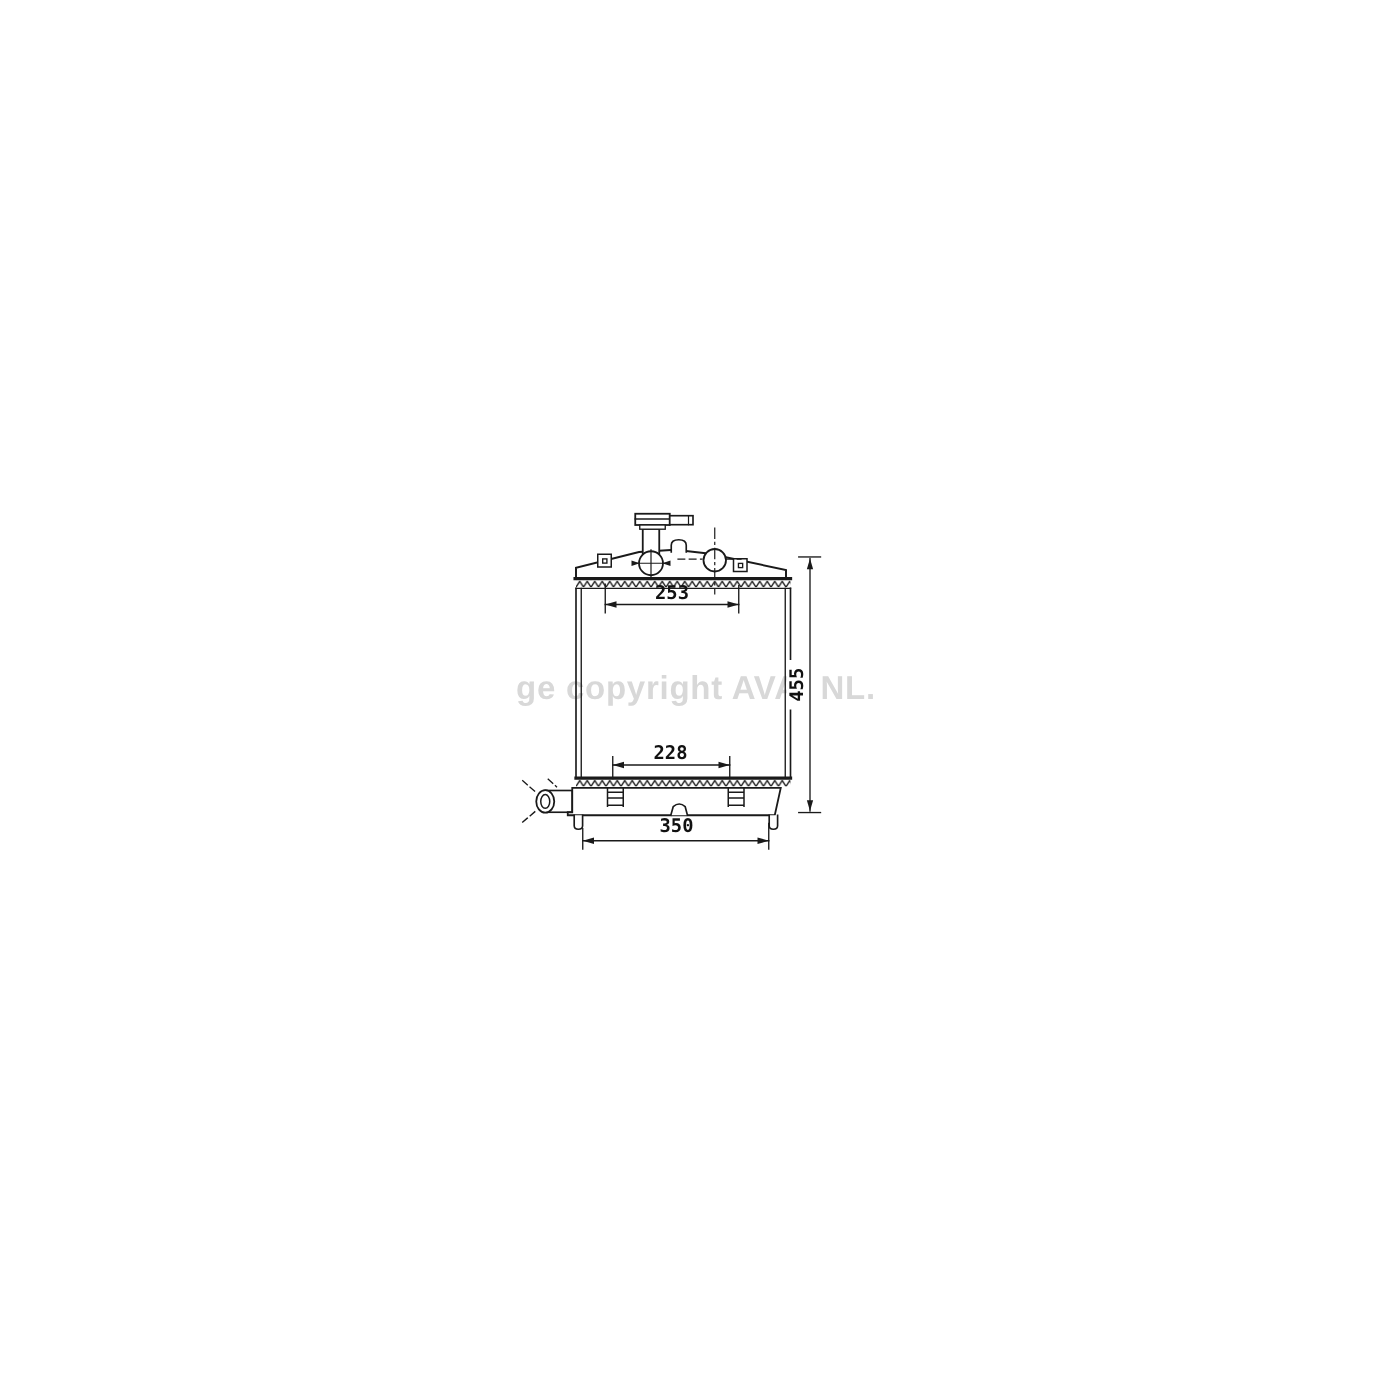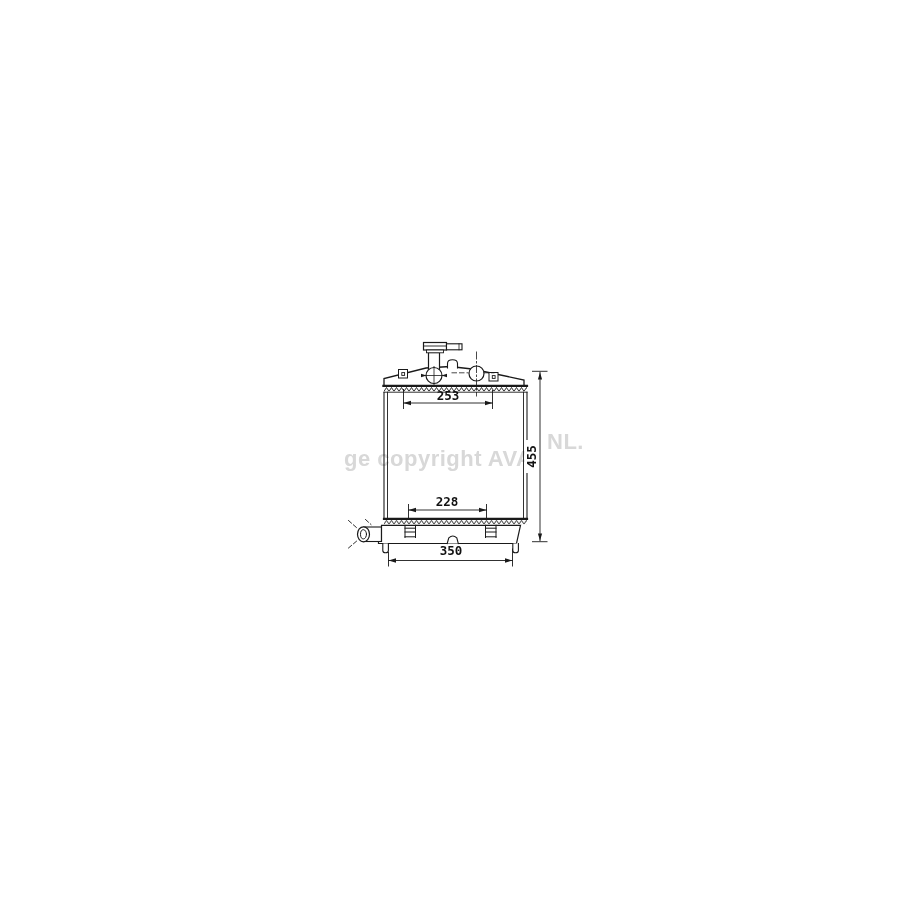--- a/index.html
+++ b/index.html
@@ -14,21 +14,21 @@
     position:absolute;
     font-family:"Liberation Sans", sans-serif;
     font-weight:700;
     font-size:22px;
     letter-spacing:0.5px;
     color:#d8d8d8;
     white-space:nowrap;
     user-select:none;
   }
   .wm-left{left:344px;top:446px;}
-  .wm-right{left:547px;top:429px;}
+  .wm-right{left:547px;top:446px;}
   svg.drawing{position:absolute;left:0;top:0;}
   .dim-text{
     font-family:"DejaVu Sans Mono", monospace;
     font-weight:700;
     font-size:12.5px;
     fill:#111111;
   }
 </style>
 </head>
 <body>

